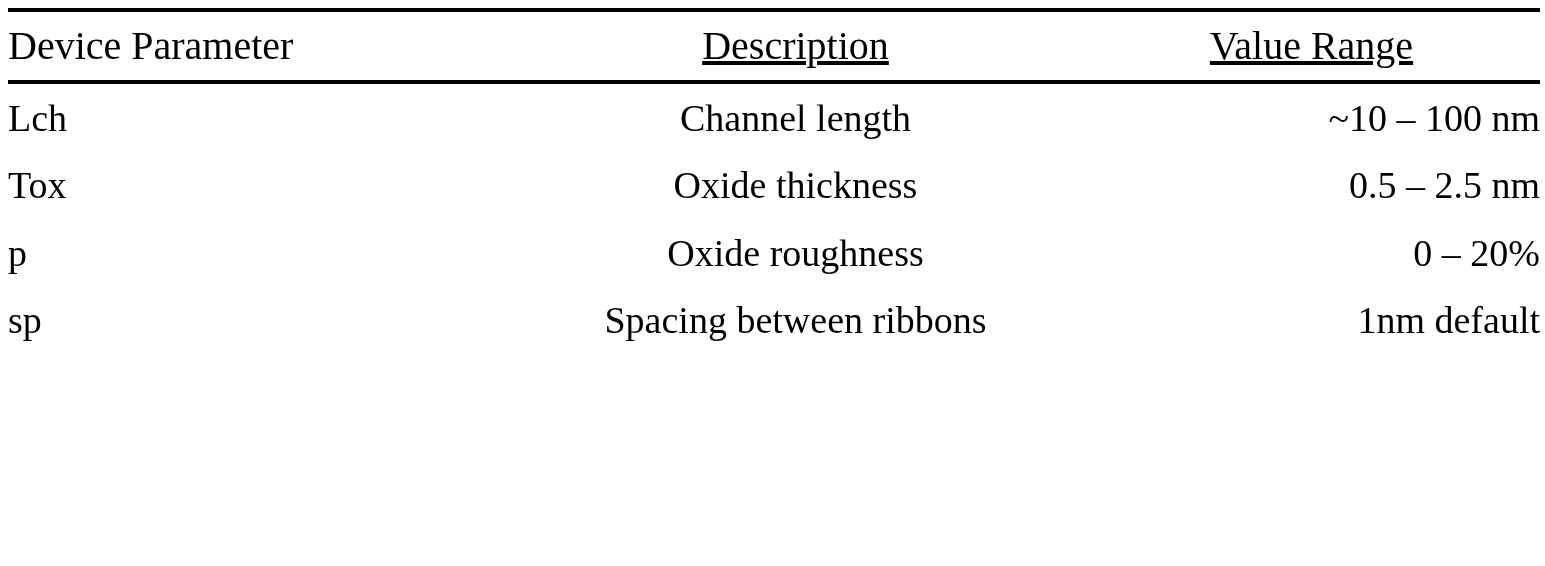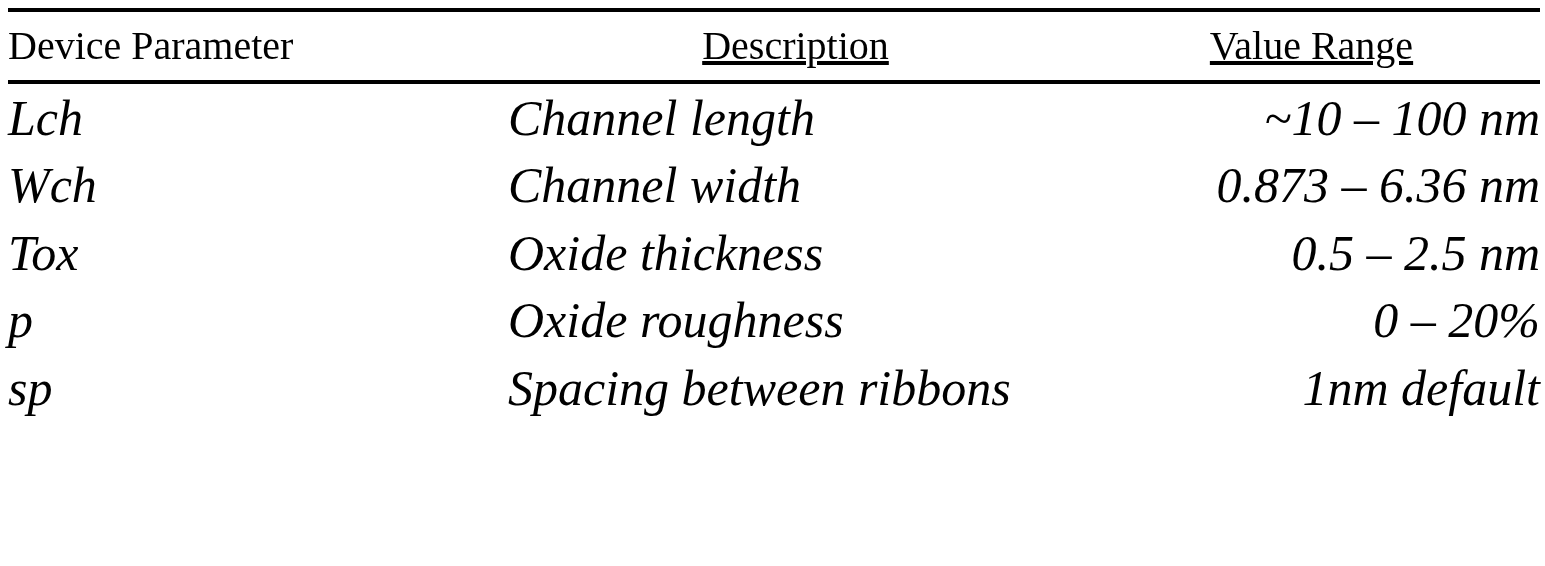--- a/index.html
+++ b/index.html
@@ -60,35 +60,35 @@
   th.h-value {
     text-align: center;
     text-decoration: underline;
   }
 
   th.h-desc { padding-right: 86px; }
   th.h-value { padding-left: 32px; }
 
   
   .param-table tbody td {
-    font-size: 50px;
+    font-size: 38px;
     line-height: 1;
     height: 67.5px;
     padding: 0;
     vertical-align: middle;
     border: none;
-    font-style: italic;
   }
 
   td.c-param {
     text-align: left;
     padding-left: 24px;
   }
 
   td.c-desc {
+    text-align: center;
     padding-right: 86px;
   }
 
   td.c-value {
     text-align: right;
     padding-left: 22px;
   }
 </style>
 </head>
 <body>
@@ -110,25 +110,20 @@
       </tr>
     </thead>
 
     <tbody>
       <tr>
         <td class="c-param">Lch</td>
         <td class="c-desc">Channel length</td>
         <td class="c-value">~10 – 100 nm</td>
       </tr>
       <tr>
-        <td class="c-param">Wch</td>
-        <td class="c-desc">Channel width</td>
-        <td class="c-value">0.873 – 6.36 nm</td>
-      </tr>
-      <tr>
         <td class="c-param">Tox</td>
         <td class="c-desc">Oxide thickness</td>
         <td class="c-value">0.5 – 2.5 nm</td>
       </tr>
       <tr>
         <td class="c-param">p</td>
         <td class="c-desc">Oxide roughness</td>
         <td class="c-value">0 – 20%</td>
       </tr>
       <tr>

